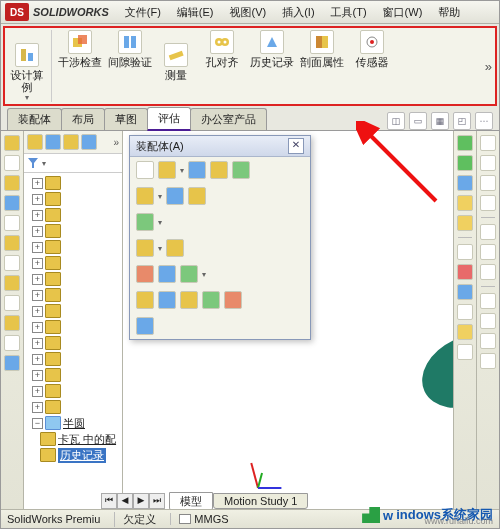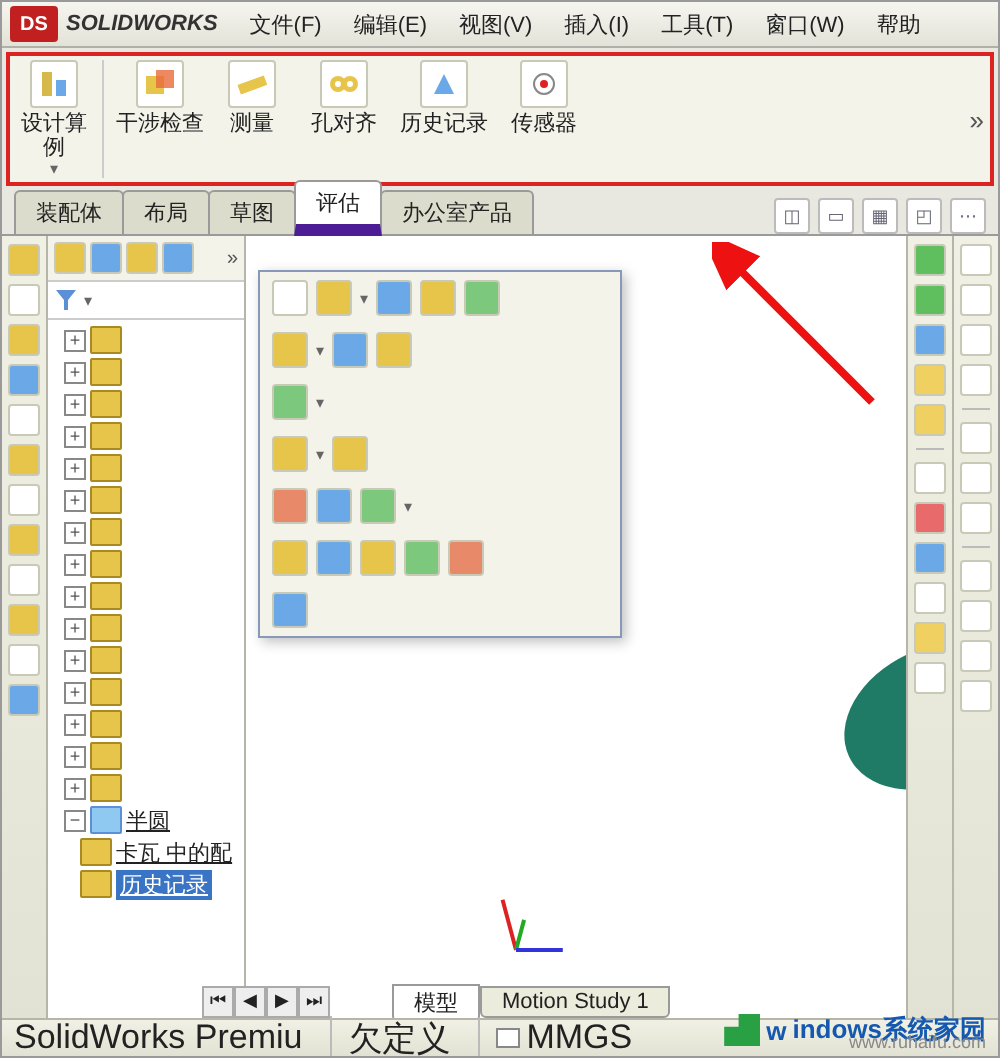--- a/index.html
+++ b/index.html
@@ -5,29 +5,29 @@
   html,body{margin:0;padding:0;font-family:"Microsoft YaHei","SimSun",sans-serif;font-size:11px;background:#fff;color:#222;}
   .app{width:500px;height:529px;position:relative;border:1px solid #9a9a9a;box-sizing:border-box;background:#e8e8e0;overflow:hidden;}
   
   .menubar{height:22px;display:flex;align-items:center;gap:4px;padding:0 4px;background:linear-gradient(#f6f6f0,#e2e2d8);border-bottom:1px solid #b0b0a8;}
   .logo{width:24px;height:18px;background:#c02020;border-radius:2px;color:#fff;font-weight:bold;font-size:10px;display:flex;align-items:center;justify-content:center;}
   .brand{font-weight:bold;font-style:italic;color:#333;margin-right:6px;}
   .menuitem{padding:2px 6px;cursor:default;}
   
   .ribbon{border:2px solid #d22;margin:2px;padding:2px 4px;background:#f3f3ea;display:flex;align-items:flex-start;gap:6px;position:relative;}
   .rbtn{display:flex;flex-direction:column;align-items:center;width:44px;gap:2px;cursor:default;}
-  .rbtn.small{width:36px;}
+  .rbtn.small{width:36px;margin-top:13px;}
   .rico{width:24px;height:24px;border:1px solid #c9c9b8;border-radius:2px;box-sizing:border-box;background:#fff;display:flex;align-items:center;justify-content:center;}
   .rlbl{font-size:11px;line-height:12px;text-align:center;}
   .rdd{font-size:8px;color:#666;margin-top:-2px;}
   .ribbon-overflow{position:absolute;right:3px;top:50%;transform:translateY(-50%);font-size:13px;color:#555;}
   
   .tabs2{height:22px;display:flex;align-items:flex-end;padding:0 6px;gap:0;background:#e8e8e0;border-bottom:1px solid #9a9a9a;}
   .tab{padding:3px 10px;border:1px solid #9a9a9a;border-bottom:none;background:#dcdccc;border-radius:3px 3px 0 0;margin-right:-1px;}
-  .tab.active{background:#fff;border-bottom:6px solid #4c1d95;position:relative;top:1px;}
+  .tab.active{background:#fff;border-bottom:2px solid #4c1d95;position:relative;top:1px;}
   
   .tabs2 .tool{margin-left:4px;width:16px;height:16px;border:1px solid #bbb;border-radius:2px;background:#fff;font-size:9px;display:flex;align-items:center;justify-content:center;color:#667;}
   
   .work{display:flex;height:calc(100% - 22px - 64px - 22px - 18px);position:relative;}
   .vt{width:22px;background:linear-gradient(#f0f0e4,#e2e2d4);border-right:1px solid #b5b5a8;display:flex;flex-direction:column;align-items:center;gap:4px;padding-top:4px;}
   .vt .ic{width:16px;height:16px;border:1px solid #c9c9b8;border-radius:2px;background:#fff;box-sizing:border-box;}
   .vt .ic.gold{background:#e7c44a;}
   .vt .ic.blue{background:#6aa8e8;}
   .tree-col{width:98px;background:#fff;border-right:1px solid #b5b5a8;display:flex;flex-direction:column;}
   .tree-head{height:22px;display:flex;align-items:center;gap:2px;padding:0 3px;border-bottom:1px solid #ccc;background:#f3f3ea;}
@@ -68,25 +68,25 @@
   .popup .pic.g{background:#7cc87c;}
   .popup .pic.r{background:#e88a6a;}
   .dd{font-size:8px;color:#666;}
   
   .arrow{position:absolute;left:355px;top:120px;width:90px;height:90px;pointer-events:none;}
   
   .model{position:absolute;left:290px;top:170px;width:140px;height:140px;}
   
   .doctabs{position:absolute;left:100px;bottom:18px;height:18px;display:flex;align-items:center;gap:0;}
   .doctab{padding:1px 10px;border:1px solid #9a9a9a;background:#ececdc;border-radius:0 0 3px 3px;font-size:11px;}
-  .doctab.active{background:#fff;margin-left:27px;}
+  .doctab.active{background:#fff;}
   .hscroll{display:flex;gap:0;margin-right:4px;}
   .hscroll .sb{width:14px;height:14px;border:1px solid #aaa;background:#eee;font-size:9px;text-align:center;line-height:12px;}
   
-  .status{position:absolute;left:0;right:0;bottom:0;height:18px;background:linear-gradient(#f0f0e4,#e2e2d4);border-top:1px solid #b5b5a8;display:flex;align-items:center;padding:0 6px;gap:14px;font-size:17px;}
+  .status{position:absolute;left:0;right:0;bottom:0;height:18px;background:linear-gradient(#f0f0e4,#e2e2d4);border-top:1px solid #b5b5a8;display:flex;align-items:center;padding:0 6px;gap:14px;font-size:11px;}
   .status .cell{border-left:1px solid #bbb;padding-left:8px;}
   .mmgs{display:flex;align-items:center;gap:3px;}
   
   .wm{position:absolute;right:6px;bottom:4px;display:flex;align-items:center;gap:3px;font-size:13px;color:#1558b0;font-weight:bold;}
   .wm .wlogo{width:18px;height:16px;background:#2aa044;clip-path:polygon(0 100%,0 40%,40% 40%,40% 0,100% 0,100% 100%);}
   .wm .sub{font-size:9px;color:#888;font-weight:normal;position:absolute;right:0;bottom:-2px;}
   .chip{display:inline-block;width:10px;height:8px;border:1px solid #888;background:#fff;}
 </style>
 </head>
 <body>
@@ -119,20 +119,29 @@
     <div style="width:1px;background:#ccc;align-self:stretch;"></div>
     <div class="rbtn">
       <div class="rico">
           <svg width="16" height="16">
             <rect x="1" y="4" width="9" height="9" fill="#e7c44a"></rect>
             <rect x="6" y="1" width="9" height="9" fill="#e86a3a" opacity=".8"></rect>
           </svg>
         </div>
       <div class="rlbl">干涉检查</div>
     </div>
+    <div class="rbtn">
+      <div class="rico">
+          <svg width="16" height="16">
+            <rect x="2" y="2" width="5" height="12" fill="#6aa8e8"></rect>
+            <rect x="9" y="2" width="5" height="12" fill="#6aa8e8"></rect>
+          </svg>
+        </div>
+      <div class="rlbl">间隙验证</div>
+    </div>
     <div class="rbtn small">
       <div class="rico">
           <svg width="16" height="16">
             <rect x="1" y="6" width="14" height="5" fill="#e7c44a" transform="rotate(-20 8 8)"></rect>
           </svg>
         </div>
       <div class="rlbl">测量</div>
     </div>
     <div class="rbtn">
       <div class="rico">
@@ -145,20 +154,29 @@
         </div>
       <div class="rlbl">孔对齐</div>
     </div>
     <div class="rbtn">
       <div class="rico">
           <svg width="16" height="16">
             <path d="M3 13 L8 3 L13 13 Z" fill="#6aa8e8"></path>
           </svg>
         </div>
       <div class="rlbl">历史记录</div>
+    </div>
+    <div class="rbtn">
+      <div class="rico">
+          <svg width="16" height="16">
+            <rect x="2" y="2" width="12" height="12" fill="#e7c44a"></rect>
+            <rect x="2" y="2" width="6" height="12" fill="#c83"></rect>
+          </svg>
+        </div>
+      <div class="rlbl">剖面属性</div>
     </div>
     <div class="rbtn">
       <div class="rico">
           <svg width="16" height="16">
             <circle cx="8" cy="8" r="5" fill="#fff" stroke="#888"></circle>
             <circle cx="8" cy="8" r="2" fill="#d22"></circle>
           </svg>
         </div>
       <div class="rlbl">传感器</div>
     </div>
@@ -328,20 +346,24 @@
       <div class="ic"></div>
       <div class="sep"></div>
       <div class="ic"></div>
       <div class="ic"></div>
       <div class="ic"></div>
       <div class="ic"></div>
     </div>
   </div>
 
   <div class="popup">
+    <div class="titlebar">
+      <span>装配体(A)</span>
+      <span class="close">✕</span>
+    </div>
     <div class="row">
       <div class="pic"></div>
       <div class="pic y"></div>
         <span class="dd">▾</span>
       <div class="pic b"></div>
       <div class="pic y"></div>
       <div class="pic g"></div>
     </div>
     <div class="row">
       <div class="pic y"></div>

